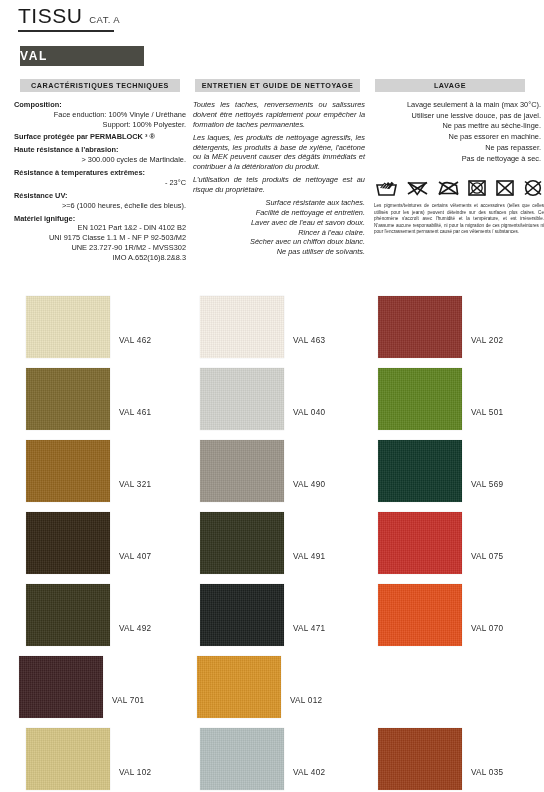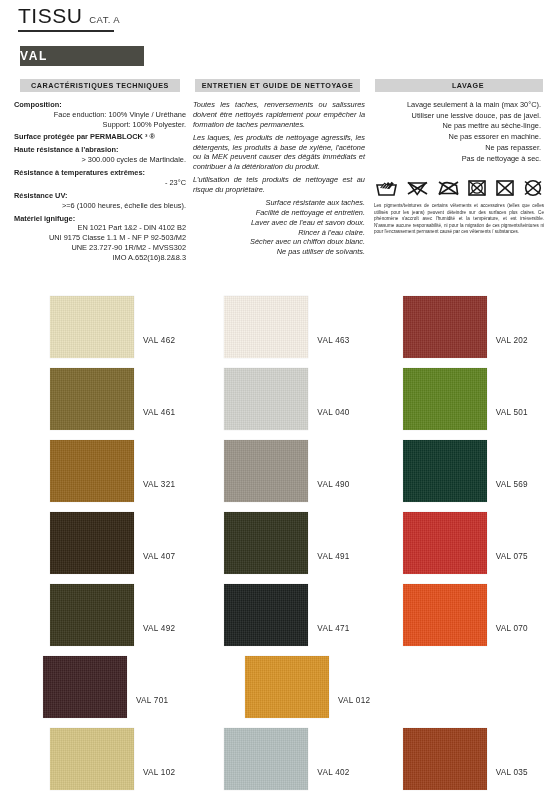--- a/index.html
+++ b/index.html
@@ -31,21 +31,21 @@
   .sec-head{
     position:absolute;height:13px;background:#d2d2d2;
     display:flex;align-items:center;justify-content:center;
   }
   .sec-head span{
     font-size:7.2px;font-weight:bold;letter-spacing:.55px;color:#1c1c1c;
     white-space:nowrap;
   }
   #sh-tech{left:20px;top:79px;width:160px;}
   #sh-care{left:195px;top:79px;width:165px;}
-  #sh-wash{left:375px;top:79px;width:150px;padding-left:18px;}
+  #sh-wash{left:375px;top:79px;width:150px;}
 
   
   .col{position:absolute;top:100px;font-size:7.4px;line-height:1.32;color:#1f1f1f;}
   #col-tech{left:14px;width:172px;}
   #col-care{left:193px;width:172px;font-style:italic;}
   #col-wash{left:373px;width:168px;}
 
   .b{font-weight:bold;display:block;}
   .n{display:block;text-align:right;}
   .grp{margin-bottom:3.2px;}
@@ -61,21 +61,21 @@
   .symbols svg{display:block;}
 
   .fineprint{
     position:absolute;left:374px;top:203px;width:170px;
     font-size:4.6px;line-height:1.42;color:#2a2a2a;text-align:justify;
   }
 
   
   .grid{position:absolute;left:0;top:286px;width:544px;}
   .srow{display:flex;height:72px;}
-  .cell{width:181px;display:flex;align-items:flex-end;padding-left:24px;}
+  .cell{width:181px;display:flex;align-items:flex-end;}
   .cell .sw{
     width:84px;height:62px;margin-left:26px;
     box-shadow:0 0 0 0.4px rgba(0,0,0,.07);
     background-image:
       repeating-linear-gradient(90deg, rgba(255,255,255,.055) 0 1px, rgba(0,0,0,.035) 1px 2px),
       repeating-linear-gradient(0deg, rgba(255,255,255,.04) 0 1px, rgba(0,0,0,.03) 1px 2px);
   }
   .cell .lbl{
     font-size:8.2px;color:#2d2d2d;letter-spacing:.25px;
     margin-left:9px;margin-bottom:13px;white-space:nowrap;

